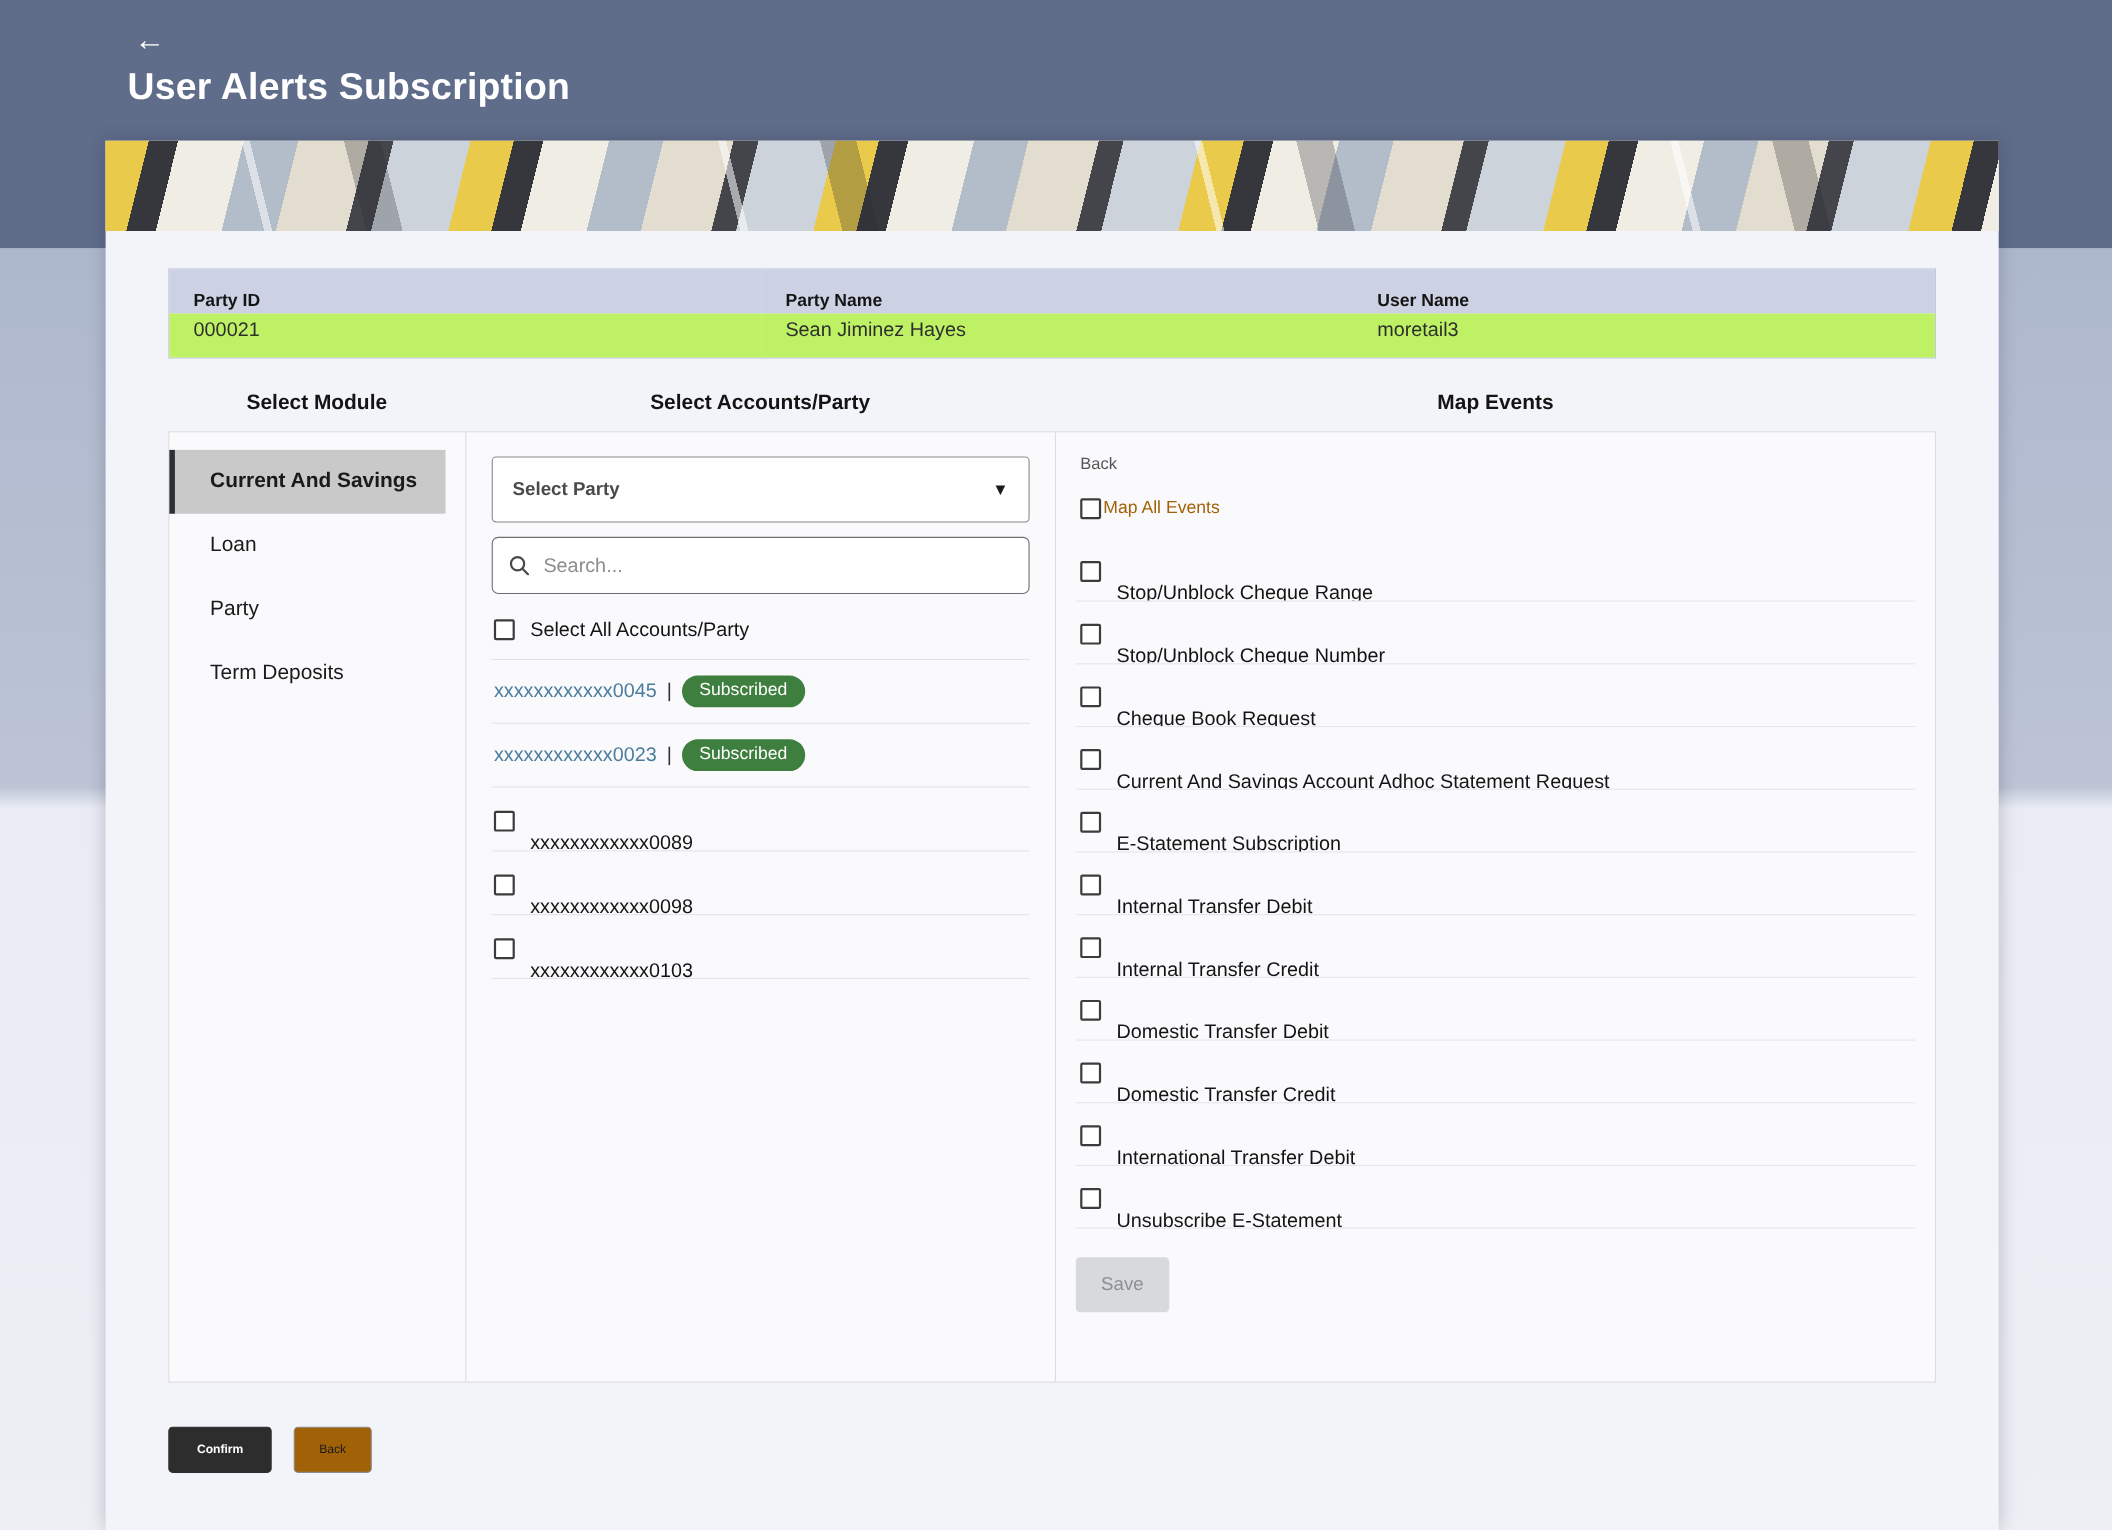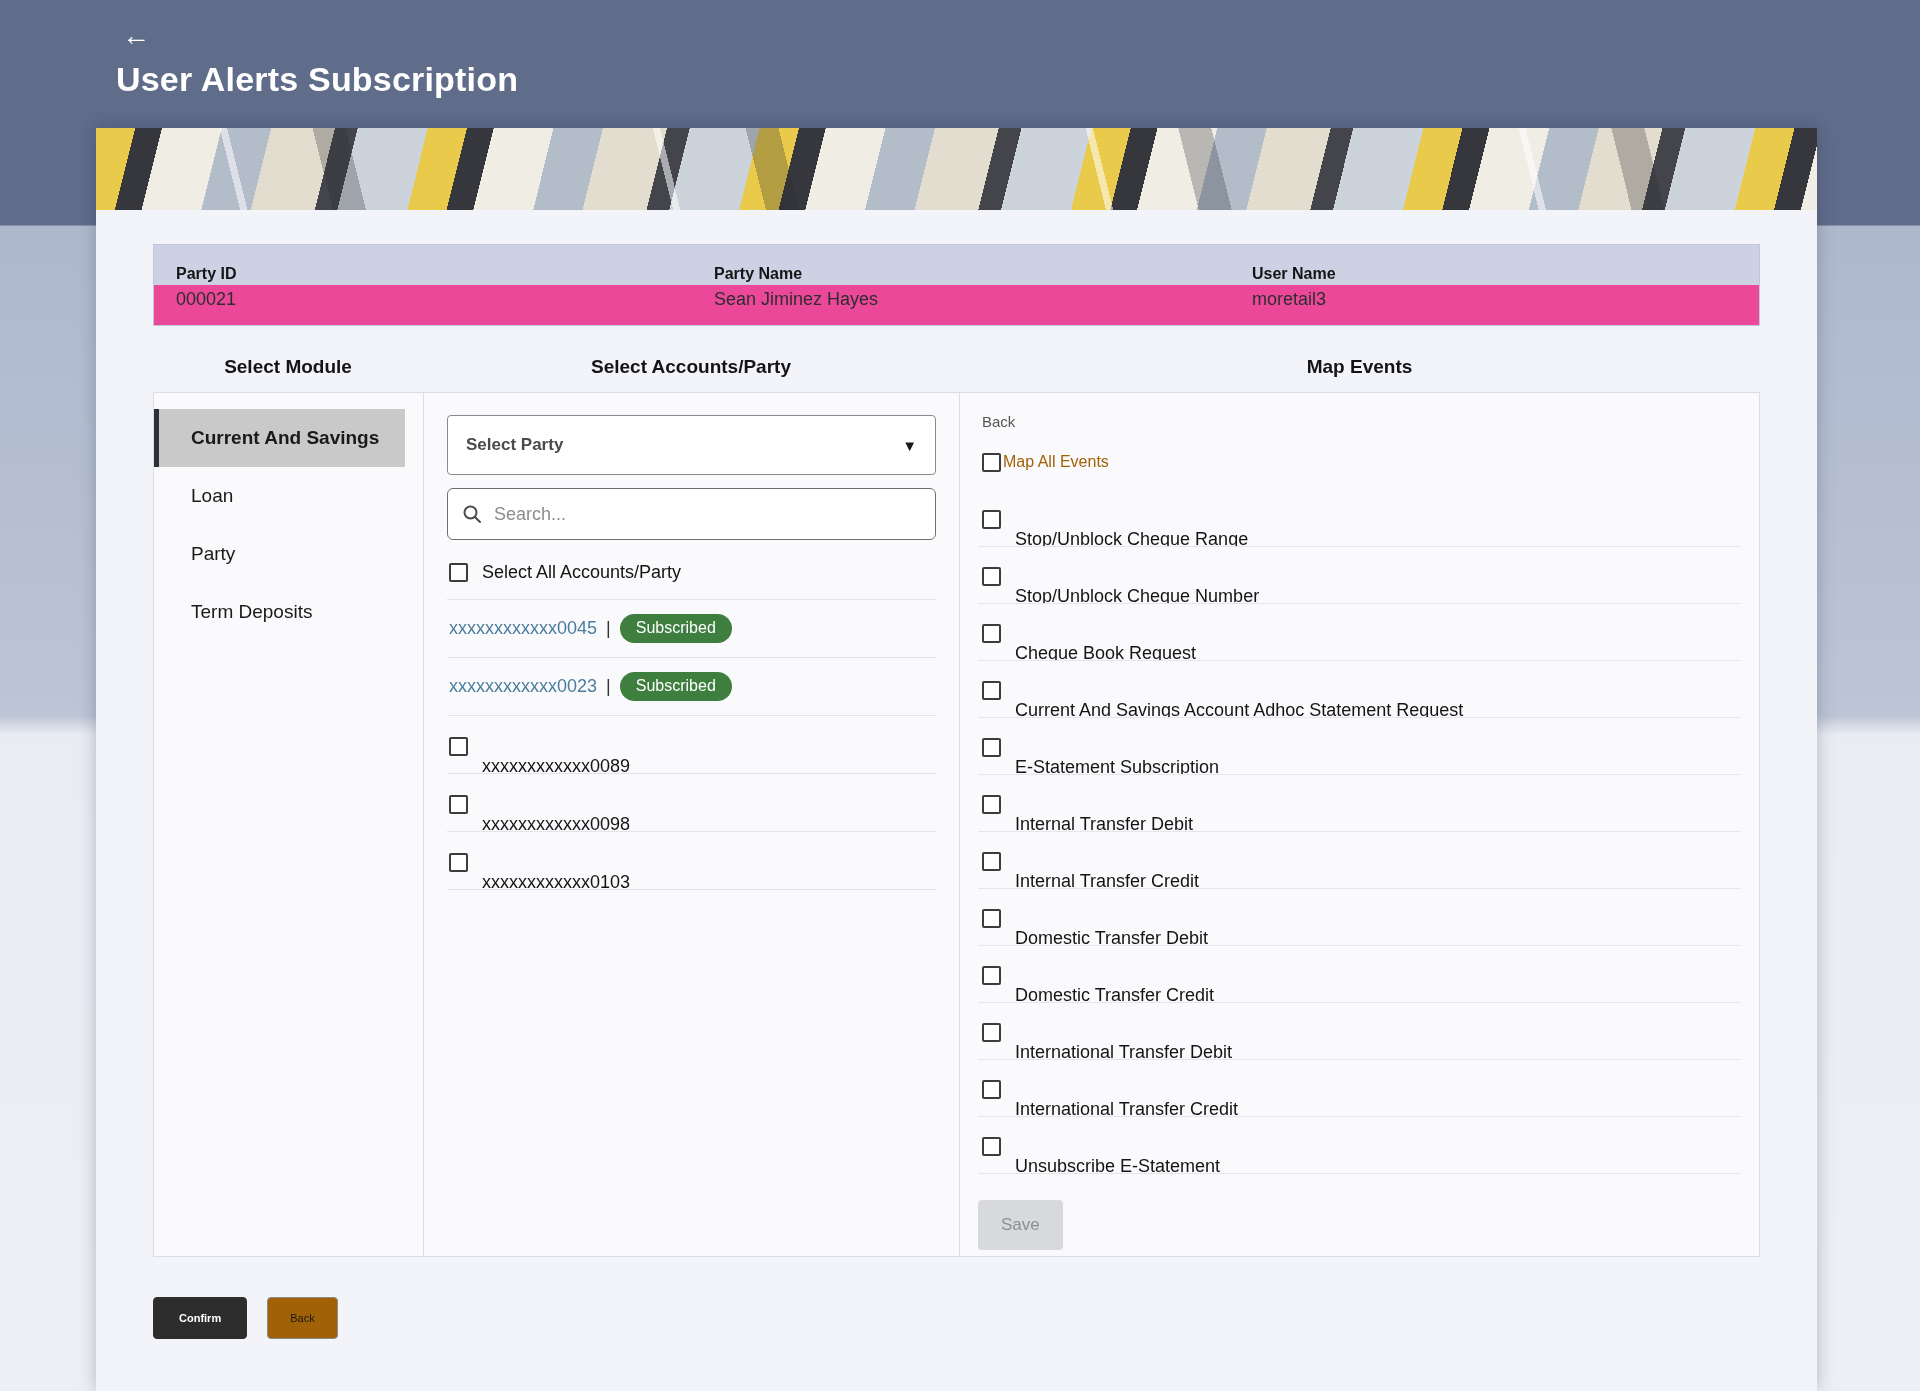--- a/index.html
+++ b/index.html
@@ -26,21 +26,21 @@
         #b3bdca 122px, #b3bdca 170px, #e3ddcf 170px, #e3ddcf 232px, #43454b 232px, #43454b 254px,
         #cdd3db 254px, #cdd3db 322px);
   }
   .card-inner { padding:34px 57px 0; flex:1; display:flex; flex-direction:column; }
 
   
   .info-bar { display:grid; grid-template-columns:538px 538px 1fr; grid-template-rows:40px 40px;
     border:1px solid #c2c8da; }
   .info-cell { padding-left:22px; display:flex; align-items:center; }
   .info-cell.lbl { background:#ccd2e3; font-size:16px; font-weight:700; color:#141414; align-items:flex-end; padding-bottom:2px; }
-  .info-cell.val { background:#ec4899; font-size:18px; color:#2e2e2e; align-items:flex-start; padding-top:4px; }
+  .info-cell.val { background:#bef264; font-size:18px; color:#2e2e2e; align-items:flex-start; padding-top:4px; }
 
   
   .col-headers { display:flex; margin-top:30px; margin-bottom:14px; }
   .col-headers .ch { font-size:19px; font-weight:700; color:#141414; text-align:center; }
   .ch.ch-module { width:270px; }
   .ch.ch-accounts { width:536px; }
   .ch.ch-events { flex:1; }
 
   
   .panels { display:flex; border:1px solid #dcdce2; background:#fafafd; min-height:865px; }
@@ -229,24 +229,20 @@
           <div class="event-row">
             <span class="cb"></span>
             <span class="row-label">Domestic Transfer Credit</span>
           </div>
           <div class="event-row">
             <span class="cb"></span>
             <span class="row-label">International Transfer Debit</span>
           </div>
           <div class="event-row">
             <span class="cb"></span>
-            <span class="row-label">International Transfer Credit</span>
-          </div>
-          <div class="event-row">
-            <span class="cb"></span>
             <span class="row-label">Unsubscribe E-Statement</span>
           </div>
 
           <button class="save-btn">Save</button>
         </div>
       </div>
 
       <div class="footer-actions">
         <button class="btn btn-confirm">Confirm</button>
         <button class="btn btn-back">Back</button>

